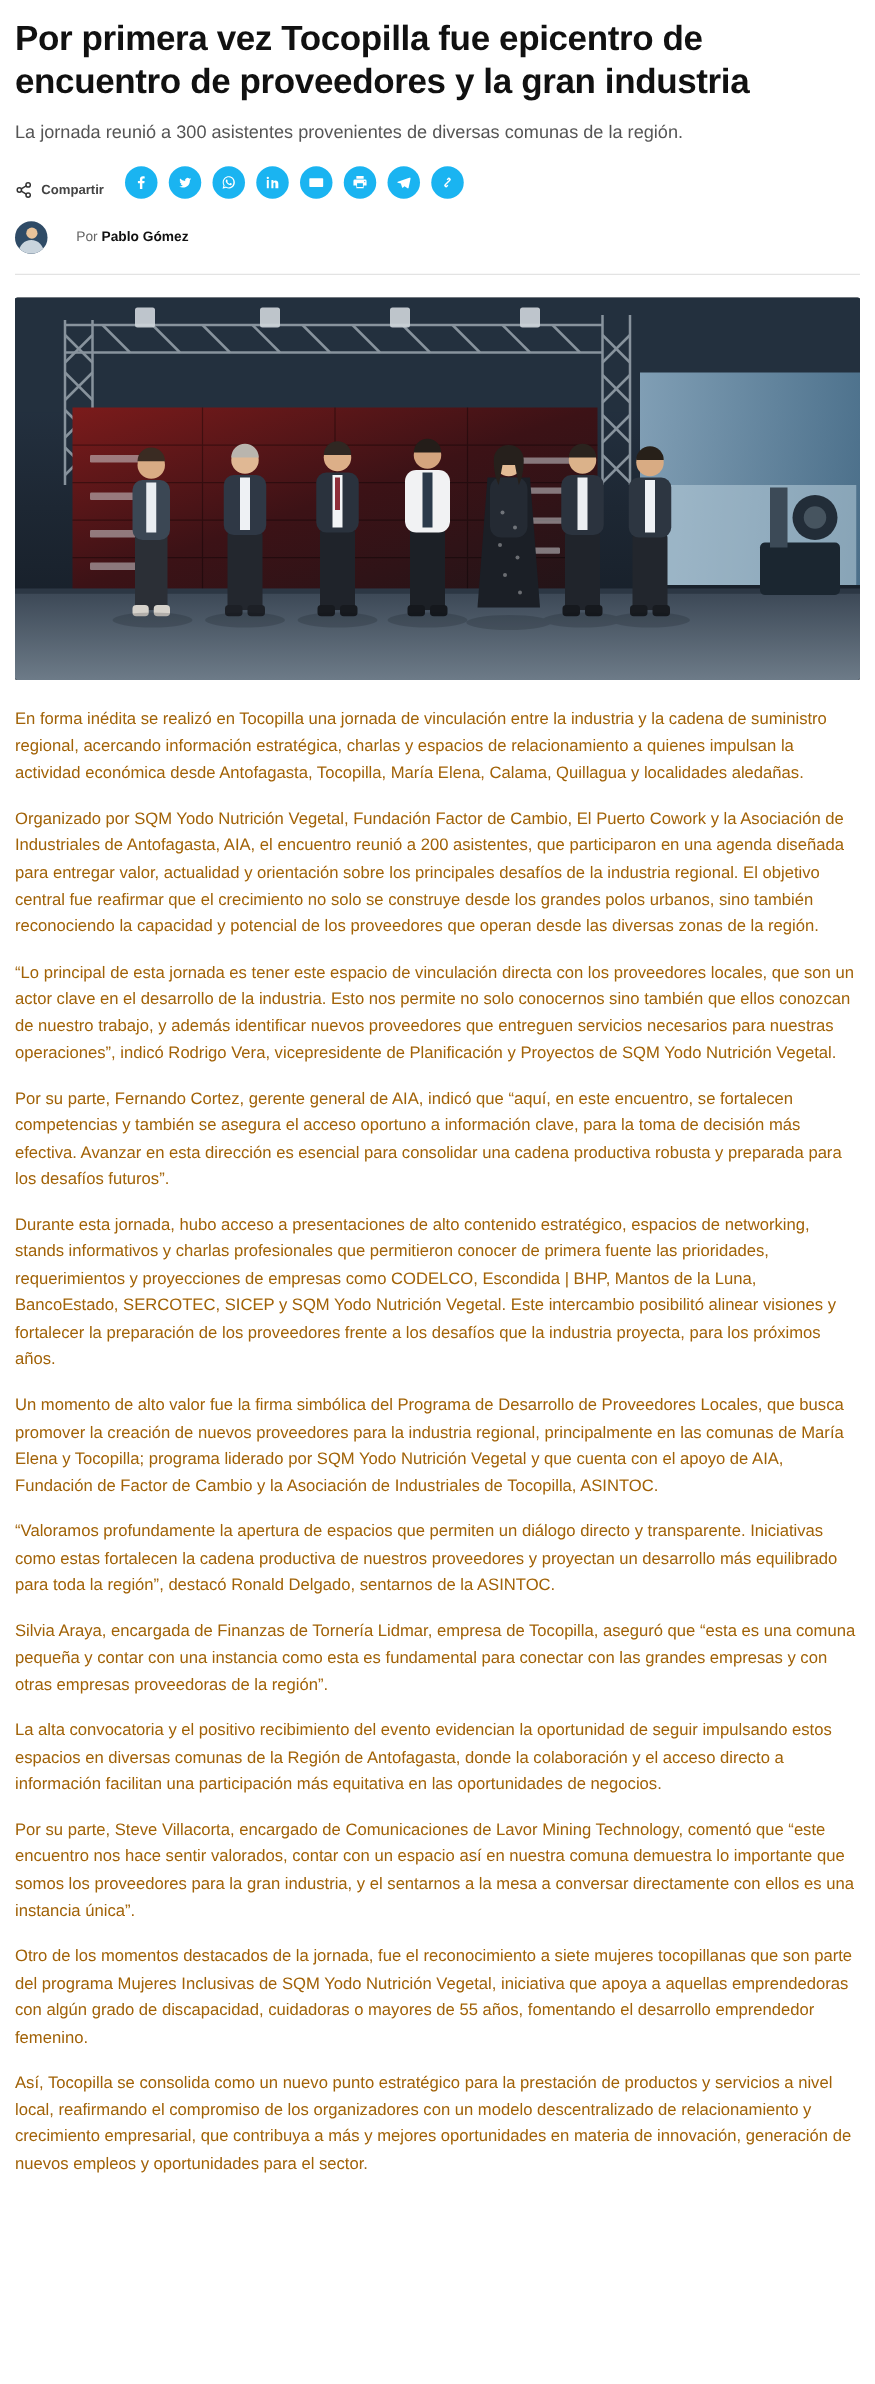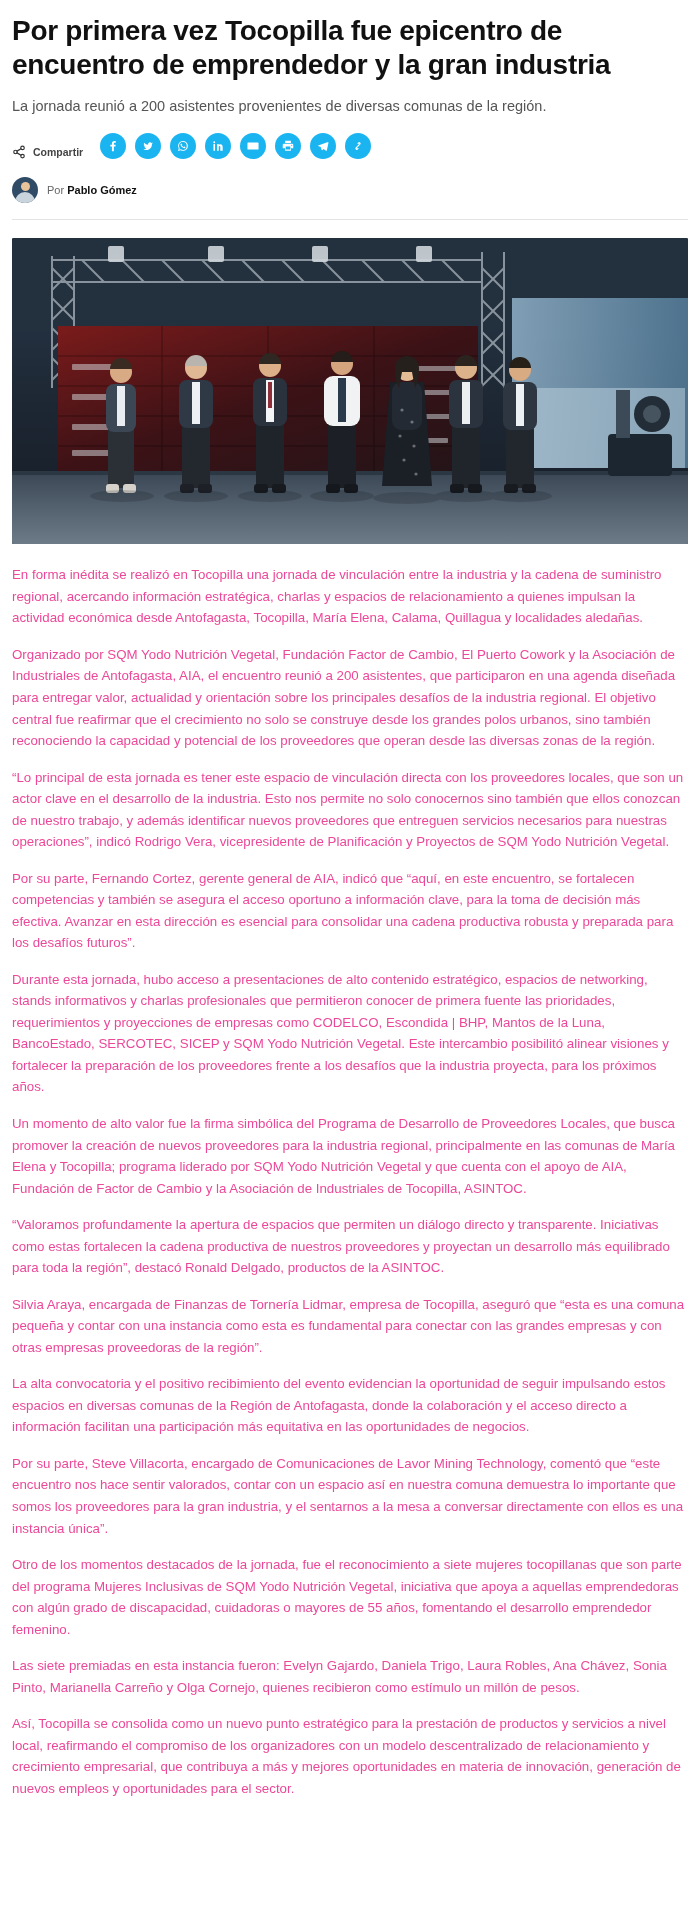--- a/index.html
+++ b/index.html
@@ -61,21 +61,21 @@
     color: #ffffff;
     font-size: 12px;
     line-height: 1;
     font-weight: bold;
     flex: 0 0 auto;
   }
   .sbtn svg { display: block; fill: #ffffff; }
   .byline {
     display: flex;
     align-items: center;
-    gap: 9px;
+    gap: 23px;
     margin: 0 0 16px 0;
   }
   .avatar {
     width: 26px; height: 26px;
     border-radius: 50%;
     background: #2f4b66;
     overflow: hidden;
     position: relative;
     flex: 0 0 auto;
   }
@@ -107,34 +107,34 @@
     margin: 0 0 20px 0;
     border-radius: 2px;
     overflow: hidden;
     position: relative;
     background: #17202b;
   }
   .hero svg { display: block; }
   .body-text p {
     font-size: 13.3px;
     line-height: 1.62;
-    color: #ec4899;
+    color: #a16207;
     margin: 0 0 15px 0;
     text-align: left;
   }
   .body-text p:last-child { margin-bottom: 16px; }
 </style>
 </head>
 <body>
 
 <div class="page">
 
-  <h1 class="headline">Por primera vez Tocopilla fue epicentro de encuentro de emprendedor y la gran industria</h1>
-
-  <p class="subhead">La jornada reunió a 200 asistentes provenientes de diversas comunas de la región.</p>
+  <h1 class="headline">Por primera vez Tocopilla fue epicentro de encuentro de proveedores y la gran industria</h1>
+
+  <p class="subhead">La jornada reunió a 300 asistentes provenientes de diversas comunas de la región.</p>
 
   <div class="share-row">
     <div class="share-label">
       <span class="share-icon-glyph">
         <svg width="14" height="14" viewBox="0 0 24 24" fill="none" stroke="#333333" stroke-width="2" stroke-linecap="round" stroke-linejoin="round">
           <circle cx="18" cy="5" r="3"></circle>
           <circle cx="6" cy="12" r="3"></circle>
           <circle cx="18" cy="19" r="3"></circle>
           <line x1="8.6" y1="10.5" x2="15.4" y2="6.5"></line>
           <line x1="8.6" y1="13.5" x2="15.4" y2="17.5"></line>
@@ -389,22 +389,21 @@
     </svg>
   </div>
 
   <div class="body-text">
     <p>En forma inédita se realizó en Tocopilla una jornada de vinculación entre la industria y la cadena de suministro regional, acercando información estratégica, charlas y espacios de relacionamiento a quienes impulsan la actividad económica desde Antofagasta, Tocopilla, María Elena, Calama, Quillagua y localidades aledañas.</p>
     <p>Organizado por SQM Yodo Nutrición Vegetal, Fundación Factor de Cambio, El Puerto Cowork y la Asociación de Industriales de Antofagasta, AIA, el encuentro reunió a 200 asistentes, que participaron en una agenda diseñada para entregar valor, actualidad y orientación sobre los principales desafíos de la industria regional. El objetivo central fue reafirmar que el crecimiento no solo se construye desde los grandes polos urbanos, sino también reconociendo la capacidad y potencial de los proveedores que operan desde las diversas zonas de la región.</p>
     <p>“Lo principal de esta jornada es tener este espacio de vinculación directa con los proveedores locales, que son un actor clave en el desarrollo de la industria. Esto nos permite no solo conocernos sino también que ellos conozcan de nuestro trabajo, y además identificar nuevos proveedores que entreguen servicios necesarios para nuestras operaciones”, indicó Rodrigo Vera, vicepresidente de Planificación y Proyectos de SQM Yodo Nutrición Vegetal.</p>
     <p>Por su parte, Fernando Cortez, gerente general de AIA, indicó que “aquí, en este encuentro, se fortalecen competencias y también se asegura el acceso oportuno a información clave, para la toma de decisión más efectiva. Avanzar en esta dirección es esencial para consolidar una cadena productiva robusta y preparada para los desafíos futuros”.</p>
     <p>Durante esta jornada, hubo acceso a presentaciones de alto contenido estratégico, espacios de networking, stands informativos y charlas profesionales que permitieron conocer de primera fuente las prioridades, requerimientos y proyecciones de empresas como CODELCO, Escondida | BHP, Mantos de la Luna, BancoEstado, SERCOTEC, SICEP y SQM Yodo Nutrición Vegetal. Este intercambio posibilitó alinear visiones y fortalecer la preparación de los proveedores frente a los desafíos que la industria proyecta, para los próximos años.</p>
     <p>Un momento de alto valor fue la firma simbólica del Programa de Desarrollo de Proveedores Locales, que busca promover la creación de nuevos proveedores para la industria regional, principalmente en las comunas de María Elena y Tocopilla; programa liderado por SQM Yodo Nutrición Vegetal y que cuenta con el apoyo de AIA, Fundación de Factor de Cambio y la Asociación de Industriales de Tocopilla, ASINTOC.</p>
-    <p>“Valoramos profundamente la apertura de espacios que permiten un diálogo directo y transparente. Iniciativas como estas fortalecen la cadena productiva de nuestros proveedores y proyectan un desarrollo más equilibrado para toda la región”, destacó Ronald Delgado, productos de la ASINTOC.</p>
+    <p>“Valoramos profundamente la apertura de espacios que permiten un diálogo directo y transparente. Iniciativas como estas fortalecen la cadena productiva de nuestros proveedores y proyectan un desarrollo más equilibrado para toda la región”, destacó Ronald Delgado, sentarnos de la ASINTOC.</p>
     <p>Silvia Araya, encargada de Finanzas de Tornería Lidmar, empresa de Tocopilla, aseguró que “esta es una comuna pequeña y contar con una instancia como esta es fundamental para conectar con las grandes empresas y con otras empresas proveedoras de la región”.</p>
     <p>La alta convocatoria y el positivo recibimiento del evento evidencian la oportunidad de seguir impulsando estos espacios en diversas comunas de la Región de Antofagasta, donde la colaboración y el acceso directo a información facilitan una participación más equitativa en las oportunidades de negocios.</p>
     <p>Por su parte, Steve Villacorta, encargado de Comunicaciones de Lavor Mining Technology, comentó que “este encuentro nos hace sentir valorados, contar con un espacio así en nuestra comuna demuestra lo importante que somos los proveedores para la gran industria, y el sentarnos a la mesa a conversar directamente con ellos es una instancia única”.</p>
     <p>Otro de los momentos destacados de la jornada, fue el reconocimiento a siete mujeres tocopillanas que son parte del programa Mujeres Inclusivas de SQM Yodo Nutrición Vegetal, iniciativa que apoya a aquellas emprendedoras con algún grado de discapacidad, cuidadoras o mayores de 55 años, fomentando el desarrollo emprendedor femenino.</p>
-    <p>Las siete premiadas en esta instancia fueron: Evelyn Gajardo, Daniela Trigo, Laura Robles, Ana Chávez, Sonia Pinto, Marianella Carreño y Olga Cornejo, quienes recibieron como estímulo un millón de pesos.</p>
     <p>Así, Tocopilla se consolida como un nuevo punto estratégico para la prestación de productos y servicios a nivel local, reafirmando el compromiso de los organizadores con un modelo descentralizado de relacionamiento y crecimiento empresarial, que contribuya a más y mejores oportunidades en materia de innovación, generación de nuevos empleos y oportunidades para el sector.</p>
   </div>
 
 </div>
 
 </body></html>

